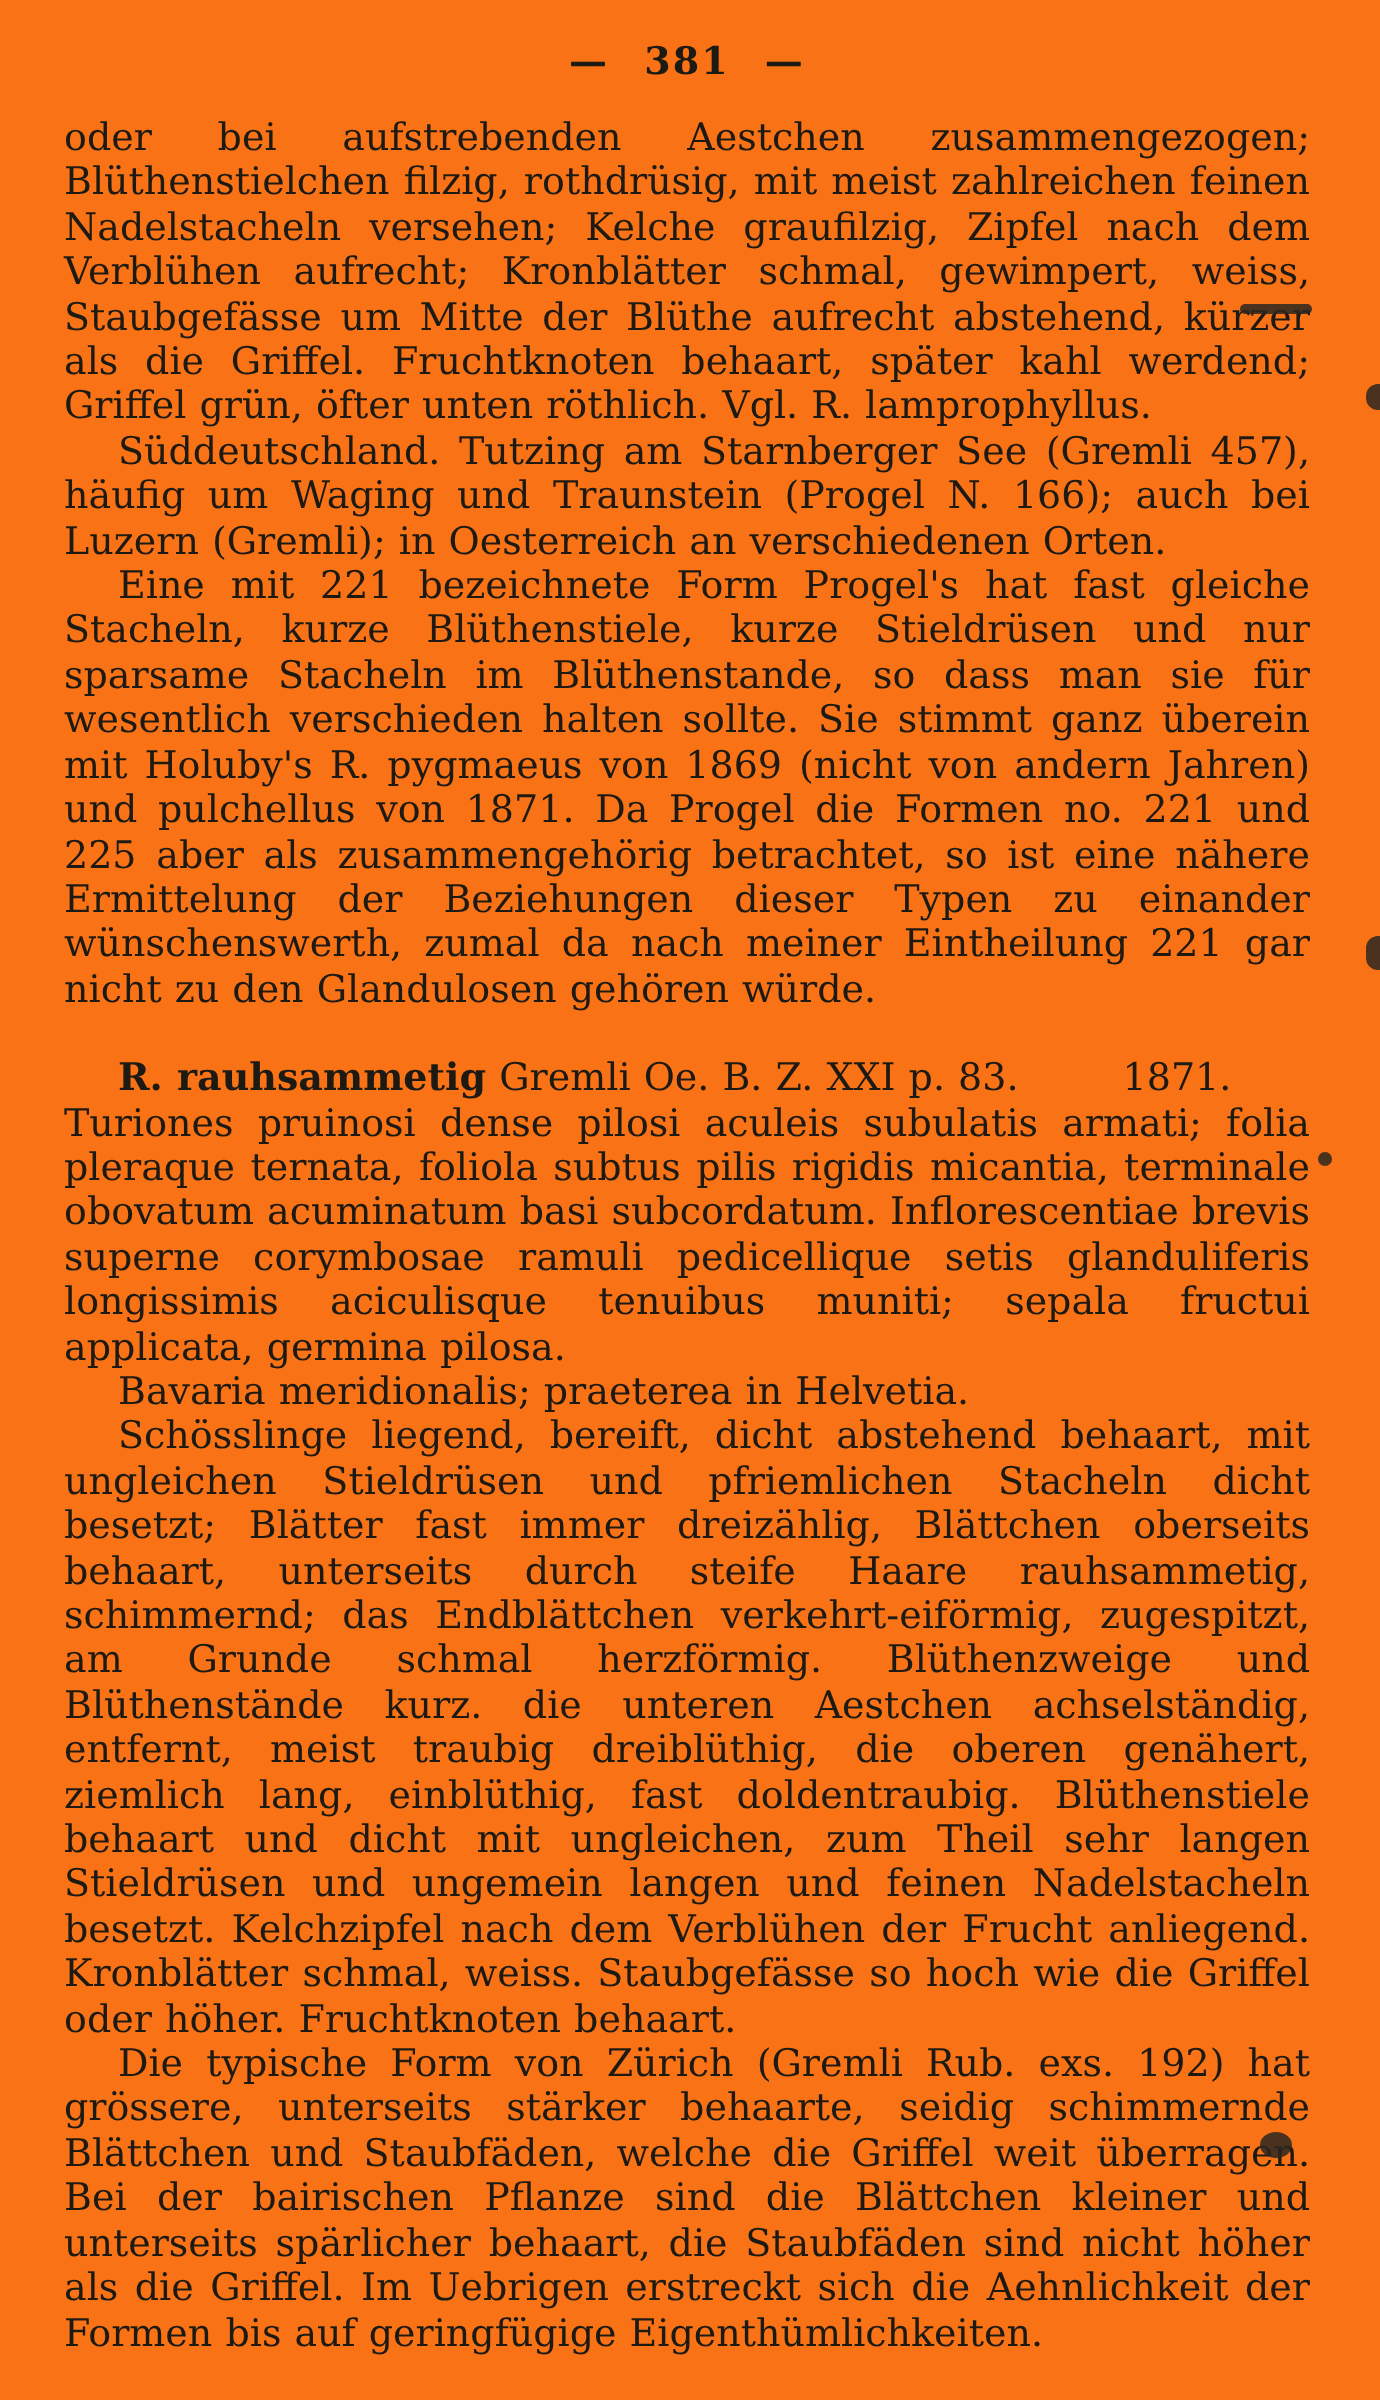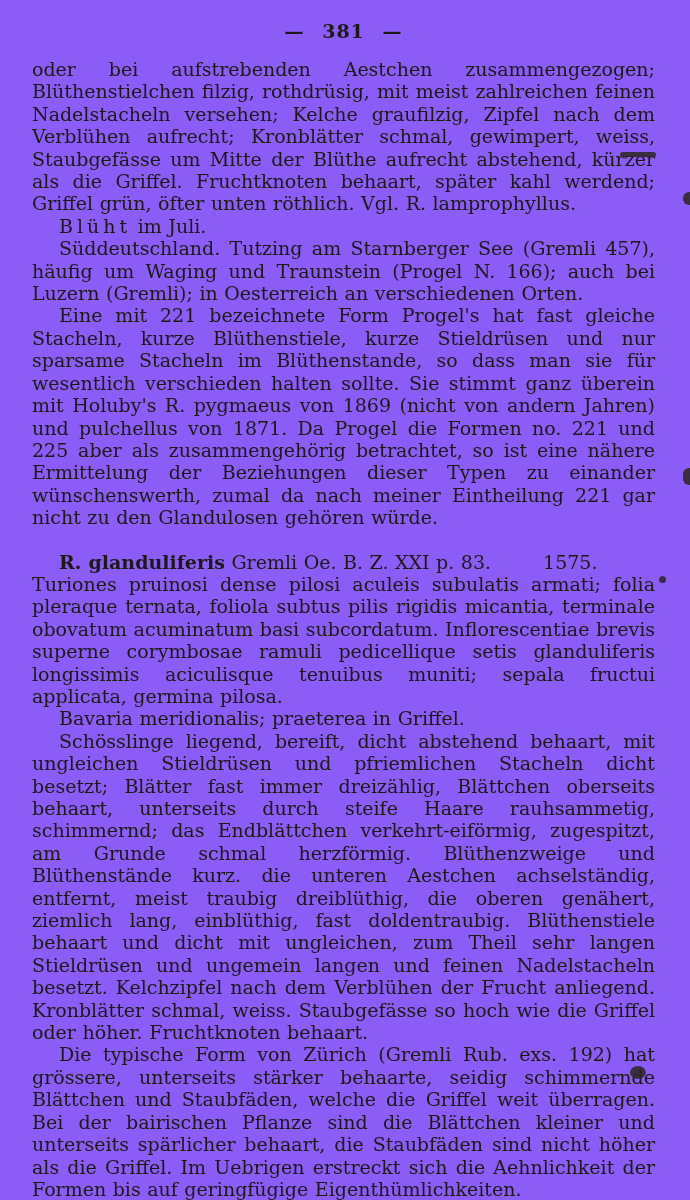--- a/index.html
+++ b/index.html
@@ -6,21 +6,21 @@
     margin: 0;
     padding: 0;
     background: #efece4;
     font-family: "DejaVu Serif", "Liberation Serif", serif;
   }
   .page {
     position: relative;
     width: 690px;
     height: 1200px;
     margin: 0 auto;
-    background: #8b5cf6;
+    background: #f97316;
     color: #1d1a14;
     box-sizing: border-box;
     padding: 20px 35px 0 32px;
     overflow: hidden;
   }
   .page-header {
     text-align: center;
     font-weight: bold;
     font-size: 19px;
     word-spacing: 10px;
@@ -50,31 +50,30 @@
 </style>
 </head>
 <body>
 
 <div class="page">
 
   <div class="page-header">— 381 —</div>
 
   <p class="para">oder bei aufstrebenden Aestchen zusammengezogen; Blüthenstielchen filzig, rothdrüsig, mit meist zahlreichen feinen Nadelstacheln versehen; Kelche graufilzig, Zipfel nach dem Verblühen aufrecht; Kronblätter schmal, gewimpert, weiss, Staubgefässe um Mitte der Blüthe aufrecht abstehend, kürzer als die Griffel. Fruchtknoten behaart, später kahl werdend; Griffel grün, öfter unten röthlich. Vgl. R. lamprophyllus.</p>
 
-  <p class="para indent"><span class="spaced-word">Blüht</span><span> im Juli.</span></p>
 
   <p class="para indent">Süddeutschland. Tutzing am Starnberger See (Gremli 457), häufig um Waging und Traunstein (Progel N. 166); auch bei Luzern (Gremli); in Oesterreich an verschiedenen Orten.</p>
 
   <p class="para indent">Eine mit 221 bezeichnete Form Progel's hat fast gleiche Stacheln, kurze Blüthenstiele, kurze Stieldrüsen und nur sparsame Stacheln im Blüthenstande, so dass man sie für wesentlich verschieden halten sollte. Sie stimmt ganz überein mit Holuby's R. pygmaeus von 1869 (nicht von andern Jahren) und pulchellus von 1871. Da Progel die Formen no. 221 und 225 aber als zusammengehörig betrachtet, so ist eine nähere Ermittelung der Beziehungen dieser Typen zu einander wünschenswerth, zumal da nach meiner Eintheilung 221 gar nicht zu den Glandulosen gehören würde.</p>
 
-  <p class="para indent species-heading"><span class="species-name">R. glanduliferis</span><span> Gremli Oe. B. Z. XXI p. 83.</span><span class="heading-year">1575.</span></p>
+  <p class="para indent species-heading"><span class="species-name">R. rauhsammetig</span><span> Gremli Oe. B. Z. XXI p. 83.</span><span class="heading-year">1871.</span></p>
 
   <p class="para">Turiones pruinosi dense pilosi aculeis subulatis armati; folia pleraque ternata, foliola subtus pilis rigidis micantia, terminale obovatum acuminatum basi subcordatum. Inflorescentiae brevis superne corymbosae ramuli pedicellique setis glanduliferis longissimis aciculisque tenuibus muniti; sepala fructui applicata, germina pilosa.</p>
 
-  <p class="para indent">Bavaria meridionalis; praeterea in Griffel.</p>
+  <p class="para indent">Bavaria meridionalis; praeterea in Helvetia.</p>
 
   <p class="para indent">Schösslinge liegend, bereift, dicht abstehend behaart, mit ungleichen Stieldrüsen und pfriemlichen Stacheln dicht besetzt; Blätter fast immer dreizählig, Blättchen oberseits behaart, unterseits durch steife Haare rauhsammetig, schimmernd; das Endblättchen verkehrt-eiförmig, zugespitzt, am Grunde schmal herzförmig. Blüthenzweige und Blüthenstände kurz. die unteren Aestchen achselständig, entfernt, meist traubig dreiblüthig, die oberen genähert, ziemlich lang, einblüthig, fast doldentraubig. Blüthenstiele behaart und dicht mit ungleichen, zum Theil sehr langen Stieldrüsen und ungemein langen und feinen Nadelstacheln besetzt. Kelchzipfel nach dem Verblühen der Frucht anliegend. Kronblätter schmal, weiss. Staubgefässe so hoch wie die Griffel oder höher. Fruchtknoten behaart.</p>
 
   <p class="para indent">Die typische Form von Zürich (Gremli Rub. exs. 192) hat grössere, unterseits stärker behaarte, seidig schimmernde Blättchen und Staubfäden, welche die Griffel weit überragen. Bei der bairischen Pflanze sind die Blättchen kleiner und unterseits spärlicher behaart, die Staubfäden sind nicht höher als die Griffel. Im Uebrigen erstreckt sich die Aehnlichkeit der Formen bis auf geringfügige Eigenthümlichkeiten.</p>
 
   <div class="ink-spot spot-smudge" style="left:620px; top:152px; width:36px; height:5px;"></div>
   <div class="ink-spot spot-edge" style="left:683px; top:192px; width:7px; height:13px;"></div>
   <div class="ink-spot spot-edge" style="left:683px; top:468px; width:7px; height:17px;"></div>
   <div class="ink-spot spot-round" style="left:659px; top:576px; width:7px; height:7px;"></div>
   <div class="ink-spot spot-round" style="left:630px; top:1066px; width:16px; height:13px;"></div>

